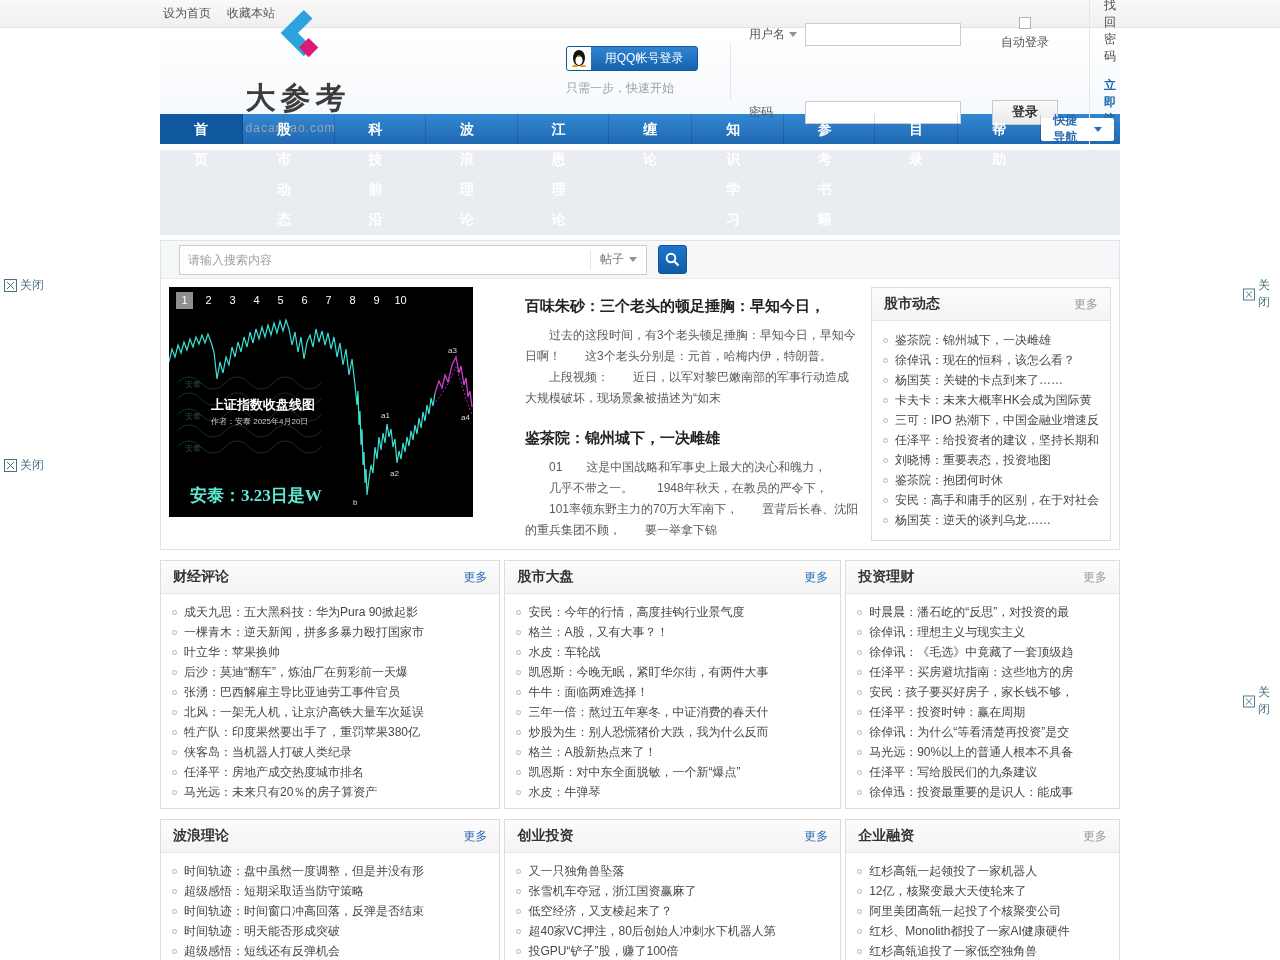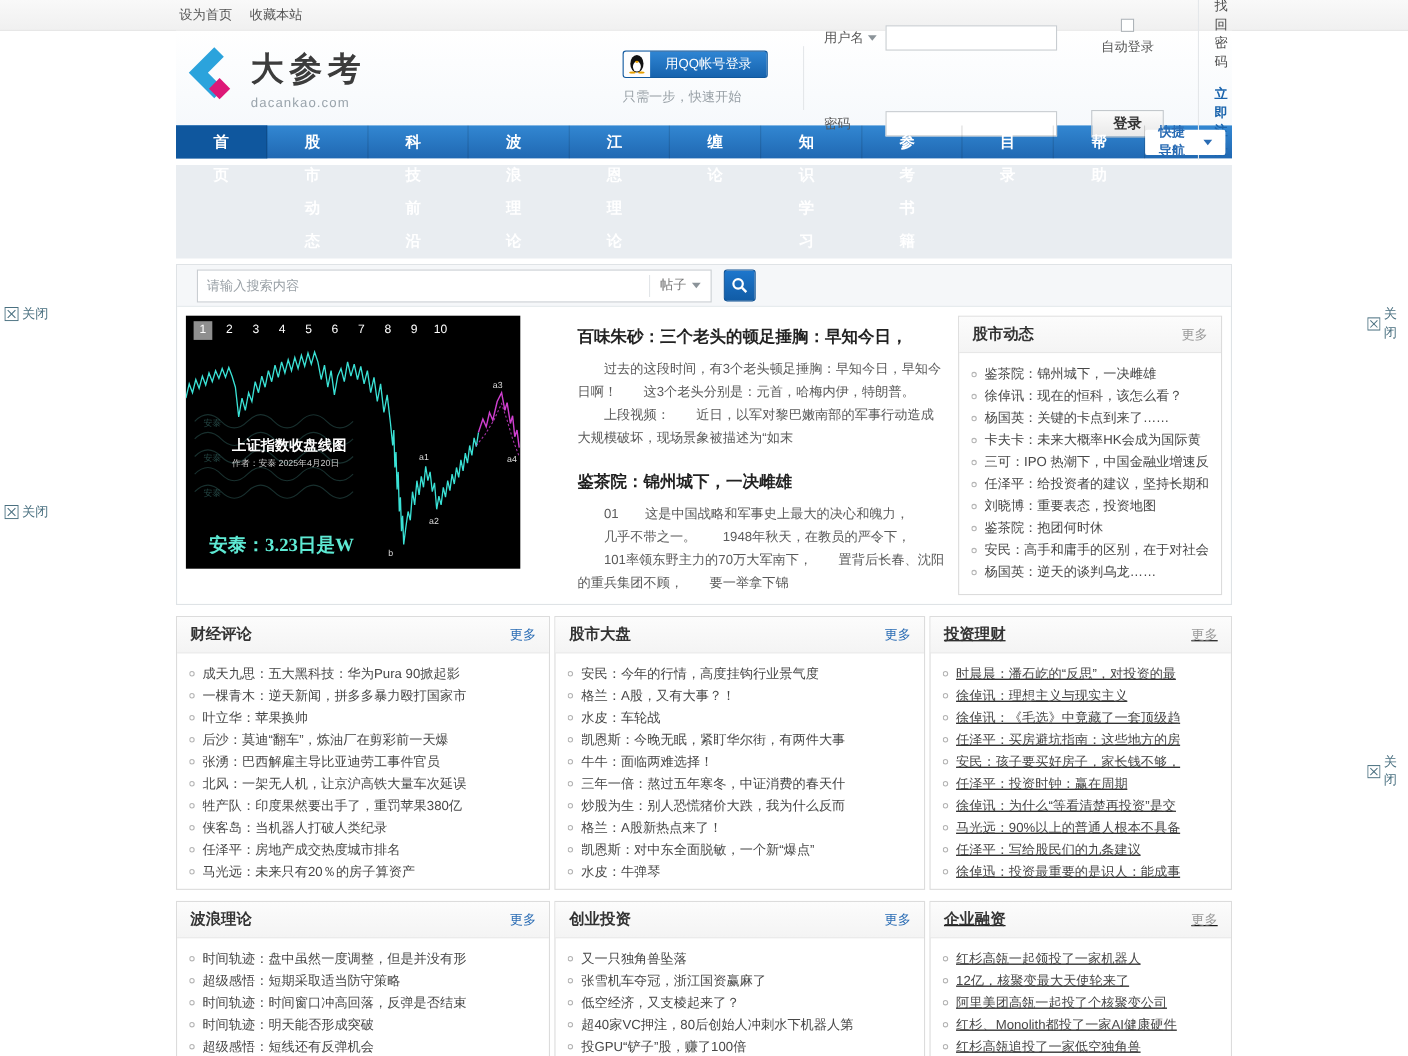--- a/index.html
+++ b/index.html
@@ -8,21 +8,21 @@
   a { text-decoration:none; cursor:pointer; }
 
   
   .topbar { height:28px; background:linear-gradient(#f9f9f9,#f0f0f0); border-bottom:1px solid #e2e2e2;
     padding-left:163px; display:flex; align-items:center; gap:16px; }
   .topbar a { color:#555; font-size:12px; }
 
   
   .header { width:960px; margin:0 auto; height:86px; display:flex; align-items:center;
     background:linear-gradient(#ffffff,#f6f9fc); }
-  .logo { display:flex; align-items:center; gap:10px; width:300px; }
+  .logo { display:flex; align-items:center; gap:10px; width:300px;flex-direction:column; }
   .logo-text .cn { font-size:30px; font-weight:bold; color:#3c3c3c; letter-spacing:5px; }
   .logo-text .en { font-size:12px; color:#9aa4ac; letter-spacing:1px; margin-top:2px; }
   .qqcol { width:150px; margin-left:130px; }
   .qqbtn { display:flex; align-items:center; height:25px; border:1px solid #10589d; border-radius:3px;
     overflow:hidden; background:linear-gradient(#2f85d3,#1663ae); width:132px; }
   .qqbtn .qico { width:24px; height:25px; background:#fdfdfd; display:flex; align-items:center; justify-content:center; }
   .qqbtn .qtxt { flex:1; text-align:center; color:#fff; font-size:12px; }
   .qqhint { color:#98a0a6; font-size:12px; margin-top:9px; }
   .vdiv { width:1px; height:58px; background:#e4e7ea; margin:0 18px 0 26px; }
   .loginform { display:flex; gap:0; }
@@ -83,21 +83,21 @@
     display:flex; align-items:center; padding:0 12px; }
   .box-hd b { font-size:14px; color:#333; }
   .more { margin-left:auto; font-size:12px; color:#2a6cb4; }
   .box ul { list-style:none; padding:8px 11px 6px; }
   .box li { display:flex; align-items:center; height:20px; overflow:hidden; }
   .dot { width:5px; height:5px; border:1px solid #b4b4b4; border-radius:50%; margin-right:7px; flex:none; }
   .itx { font-size:12px; color:#474747; white-space:nowrap; overflow:hidden; }
   .sidebox { width:240px; flex:none; }
 
   .row { width:960px; margin:10px auto 0; display:flex; gap:4px; }
-  .b358 { width:358px; } .b354 { width:354px; } .b240 { width:289px;text-decoration:underline; }
+  .b358 { width:358px; } .b354 { width:354px; } .b240 { width:289px; }
 
   
   .close-ad { position:absolute; display:flex; align-items:center; gap:3px; color:#4a7080; font-size:12px; cursor:pointer; }
   .close-ad svg { display:block; }
 </style>
 </head>
 <body>
 
 <div class="topbar">
   <a>设为首页</a>

